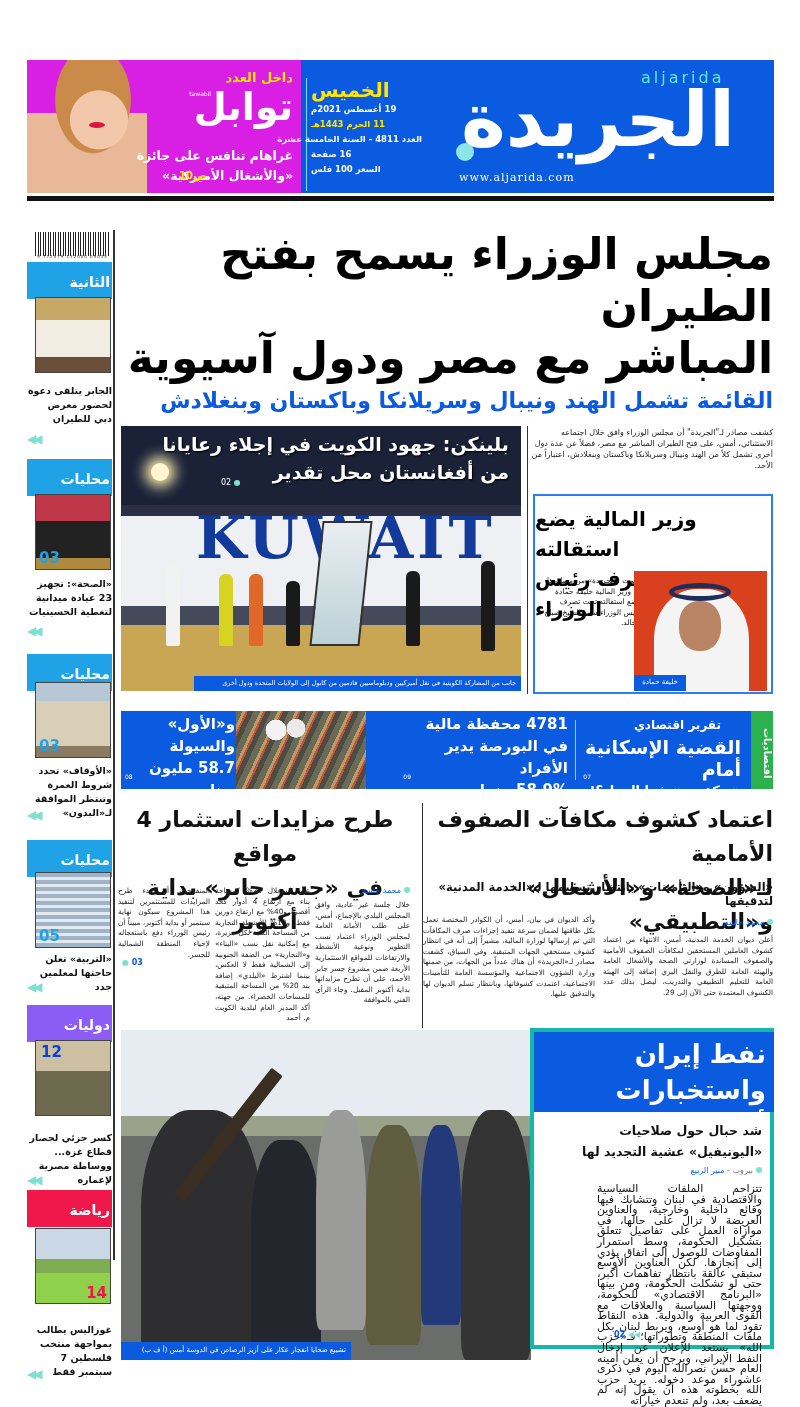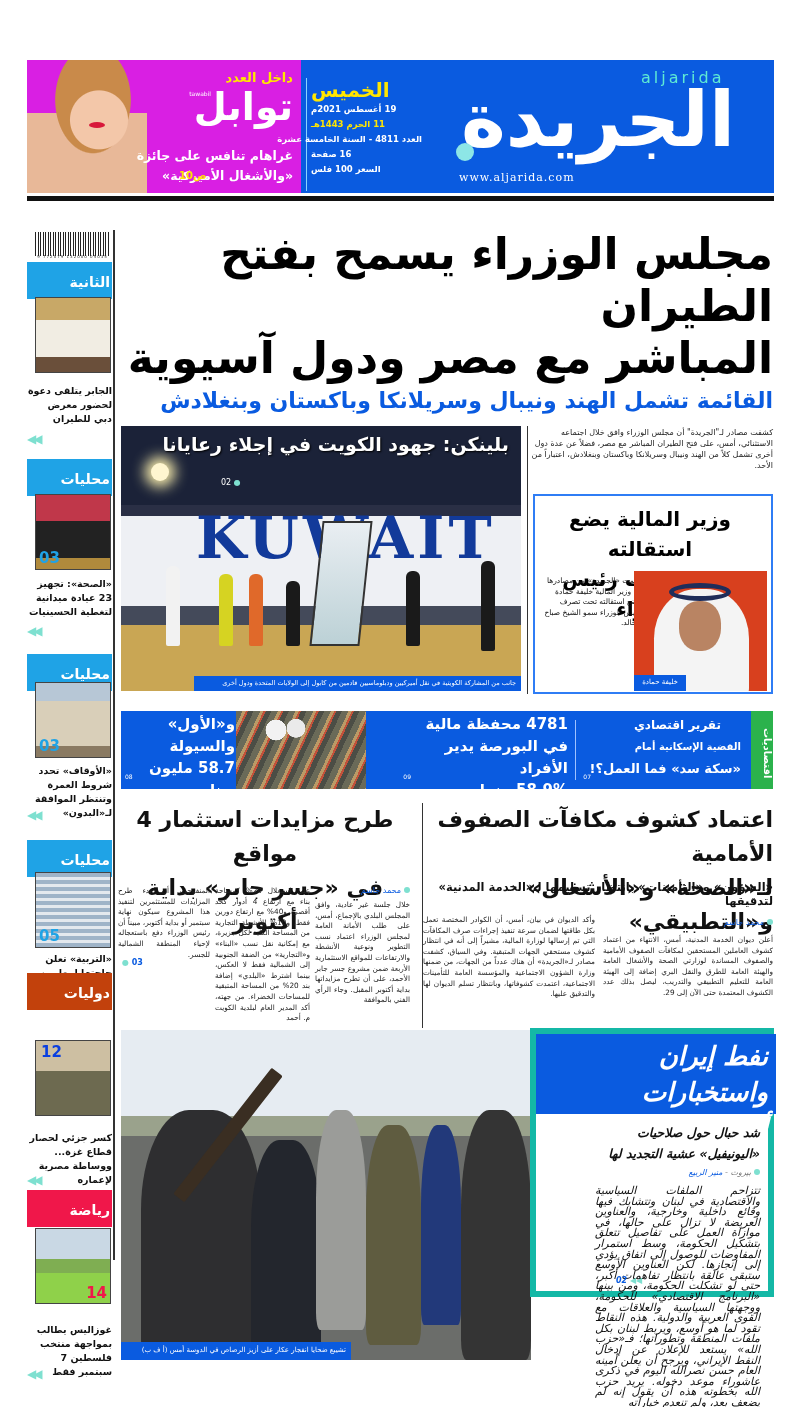--- a/index.html
+++ b/index.html
@@ -56,21 +56,21 @@
   .kp-light { left: 30px; top: 37px; width: 18px; height: 18px; border-radius: 50%; background: #fff6d0; box-shadow: 0 0 14px 6px #fff3b0; }
   .kp-person { position:absolute; width: 14px; background: #1a1a1a; border-radius: 6px 6px 2px 2px; }
   .kp-caption { left: 73px; top: 250px; width: 327px; height: 15px; background: #0a5be0; color: #fff; font-size: 6.5px; padding: 3px 5px; text-align: right; white-space: nowrap; overflow: hidden; }
 
   
   .intro-text { right: 27px; top: 427px; width: 245px; font-size: 8px; line-height: 11px; text-align: right; color: #222; }
   .col-rule { left: 527px; top: 426px; width: 1px; height: 268px; background: #333; }
 
   
   .fin-box { left: 533px; top: 494px; width: 240px; height: 200px; border: 2px solid #2f7df5; }
-  .fin-title { right: 6px; top: 8px; font-size: 20px; font-weight: bold; line-height: 30px; text-align: center; color: #000; }
+  .fin-title { right: 6px; top: 8px; font-size: 20px; font-weight: bold; line-height: 30px; text-align: left; color: #000; }
   .fin-text { left: 6px; top: 80px; width: 100px; font-size: 7.5px; line-height: 10.5px; text-align: right; }
   .fin-photo { right: 4px; top: 75px; width: 133px; height: 120px; background: #d8401e; overflow: hidden; }
   .fin-photo .ghutra { position:absolute; left: 20px; top: 18px; width: 95px; height: 110px; background: #f4f4f4; border-radius: 45% 45% 10% 10%; }
   .fin-photo .igal { position:absolute; left: 35px; top: 12px; width: 62px; height: 18px; border: 5px solid #1f2d5a; border-radius: 50%; }
   .fin-photo .face { position:absolute; left: 45px; top: 30px; width: 42px; height: 50px; background: #b98463; border-radius: 45%; }
   .fin-caption { left: 0; bottom: 0; width: 52px; height: 16px; background: #0a5be0; color: #fff; font-size: 7px; text-align: center; padding-top: 3px; }
 
   
   .econ { left: 121px; top: 711px; width: 652px; height: 78px; background: #0a5be0; }
   .econ-tab { right: 0; top: 0; width: 22px; height: 78px; background: #2bb24c; color: #fff; font-size: 10px; font-weight: bold; writing-mode: vertical-rl; text-align: center; padding-top: 6px; }
@@ -92,21 +92,21 @@
   
   .jaber-title { right: 390px; top: 803px; width: 290px; font-size: 22px; font-weight: bold; line-height: 34px; text-align: center; }
 
   
   .protest-photo { left: 121px; top: 1030px; width: 410px; height: 330px; overflow: hidden;
     background: linear-gradient(180deg, #e6ecf2 0 26%, #9aa28c 26% 32%, #6b6d6a 32% 100%); }
   .pp-fig { position:absolute; border-radius: 40% 40% 8% 8%; }
   .pp-rifle { position:absolute; left: 100px; top: 25px; width: 14px; height: 160px; background: #3a2e22; transform: rotate(38deg); border-radius: 2px; }
   .pp-caption { left: 0; bottom: 0; width: 230px; height: 18px; background: #0a5be0; color: #fff; font-size: 7px; padding: 4px 5px; text-align: right; white-space: nowrap; }
 
-  .beirut-box { left: 530px; top: 1028px; width: 244px; height: 269px; border: 6px solid #14b8a6; background: #fff; font-style: italic; }
+  .beirut-box { left: 530px; top: 1028px; width: 244px; height: 321px; border: 4px solid #14b8a6; background: #fff; }
   .beirut-head { left: 0; top: 0; width: 240px; height: 80px; background: #0a5be0; color: #fff; font-size: 26px; font-weight: bold; line-height: 36px; text-align: right; padding: 4px 8px 0 0; }
   .beirut-sub { right: 8px; top: 88px; width: 200px; font-size: 12.5px; font-weight: bold; line-height: 21px; text-align: right; }
   .beirut-byline { right: 8px; top: 134px; font-size: 8px; text-align: right; }
   .beirut-byline .city { color: #777; }
   .beirut-byline .name { color: #0a5be0; }
   .beirut-body { right: 8px; top: 152px; width: 165px; font-size: 11px; line-height: 10.6px; text-align: justify; }
   .beirut-more { left: 80px; bottom: 6px; font-size: 8px; color: #0a5be0; font-weight: bold; direction: ltr; }
 </style>
 </head>
 <body>
@@ -162,21 +162,21 @@
 <div class="sec-caption" style="top:764px">«الأوقاف» تحدد شروط العمرة وتنتظر الموافقة لـ«البدون»</div>
 <div class="sec-arrow" style="top:808px">◀◀</div>
 
 <div class="sec-tab" style="top:840px;background:#1fa3e6">محليات</div>
 <div class="sec-thumb" style="top:872px;background:repeating-linear-gradient(180deg,#9fb4c8 0 4px,#e4e9ee 4px 7px)">
   <span class="sec-num" style="left:3px;bottom:2px;color:#1fa3e6">05</span>
 </div>
 <div class="sec-caption" style="top:952px">«التربية» تعلن حاجتها لمعلمين جدد</div>
 <div class="sec-arrow" style="top:980px">◀◀</div>
 
-<div class="sec-tab" style="top:973px;background:#c2410c">دوليات</div>
+<div class="sec-tab" style="top:1005px;background:#8b5cf6">دوليات</div>
 <div class="sec-thumb" style="top:1040px;background:linear-gradient(180deg,#cdbfa2 0 40%,#6d6a50 40%)">
   <span class="sec-num" style="left:5px;top:2px;color:#0a3fe0">12</span>
 </div>
 <div class="sec-caption" style="top:1131px">كسر جزئي لحصار قطاع غزة... ووساطة مصرية لإعماره</div>
 <div class="sec-arrow" style="top:1173px">◀◀</div>
 
 <div class="sec-tab" style="top:1190px;background:#f0174a">رياضة</div>
 <div class="sec-thumb" style="top:1228px;background:linear-gradient(180deg,#c9d8e4 0 40%,#7fae52 40% 60%,#8fd14a 60%)">
   <span class="sec-num" style="right:3px;bottom:1px;color:#f0174a">14</span>
 </div>
@@ -194,20 +194,21 @@
   <div class="abs kp-kuwait">KUWAIT</div>
   <div class="abs kp-stairs"></div>
   <div class="kp-person" style="left:45px;top:140px;height:80px;background:#f2f2f2"></div>
   <div class="kp-person" style="left:98px;top:148px;height:72px;background:#d6d322"></div>
   <div class="kp-person" style="left:128px;top:148px;height:72px;background:#e0692a"></div>
   <div class="kp-person" style="left:165px;top:155px;height:65px"></div>
   <div class="kp-person" style="left:285px;top:145px;height:75px"></div>
   <div class="kp-person" style="left:360px;top:135px;height:90px"></div>
   <div class="abs kp-headline">
     <div>بلينكن: جهود الكويت في إجلاء رعايانا</div>
+    <div>من أفغانستان محل تقدير</div>
   </div>
   <div class="abs kp-badge"><span>02</span> <span style="color:#7ee0d0">●</span></div>
   <div class="abs kp-caption">جانب من المشاركة الكويتية في نقل أميركيين ودبلوماسيين قادمين من كابول إلى الولايات المتحدة ودول أخرى</div>
 </div>
 
 <div class="abs col-rule"></div>
 <div class="abs intro-text">كشفت مصادر لـ"الجريدة" أن مجلس الوزراء وافق خلال اجتماعه الاستثنائي، أمس، على فتح الطيران المباشر مع مصر، فضلاً عن عدة دول أخرى تشمل كلاً من الهند ونيبال وسريلانكا وباكستان وبنغلادش، اعتباراً من الأحد.</div>
 
 <div class="abs fin-box">
   <div class="abs fin-title">
@@ -220,21 +221,21 @@
       <div class="face"></div>
       <div class="igal"></div>
     <div class="abs fin-caption">خليفة حمادة</div>
   </div>
 </div>
 
 <div class="abs econ">
   <div class="abs econ-tab">اقتصاديات</div>
   <div class="abs econ-item" style="right:32px;top:3px;width:160px">
     <div style="font-size:12px;padding-right:20px">تقرير اقتصادي</div>
-    <div style="font-size:10px">القضية الإسكانية أمام</div>
+    <div style="font-size:19px">القضية الإسكانية أمام</div>
     <div style="font-size:13px">«سكة سد» فما العمل؟!</div>
   </div>
   <div class="abs econ-small" style="right:182px;top:62px">07</div>
   <div class="abs econ-divider" style="right:197px"></div>
   <div class="abs econ-item" style="right:205px;top:2px;width:160px">
     <div>4781 محفظة مالية</div>
     <div>في البورصة يدير الأفراد</div>
     <div>58.9% منها</div>
   </div>
   <div class="abs econ-small" style="right:362px;top:62px">09</div>

